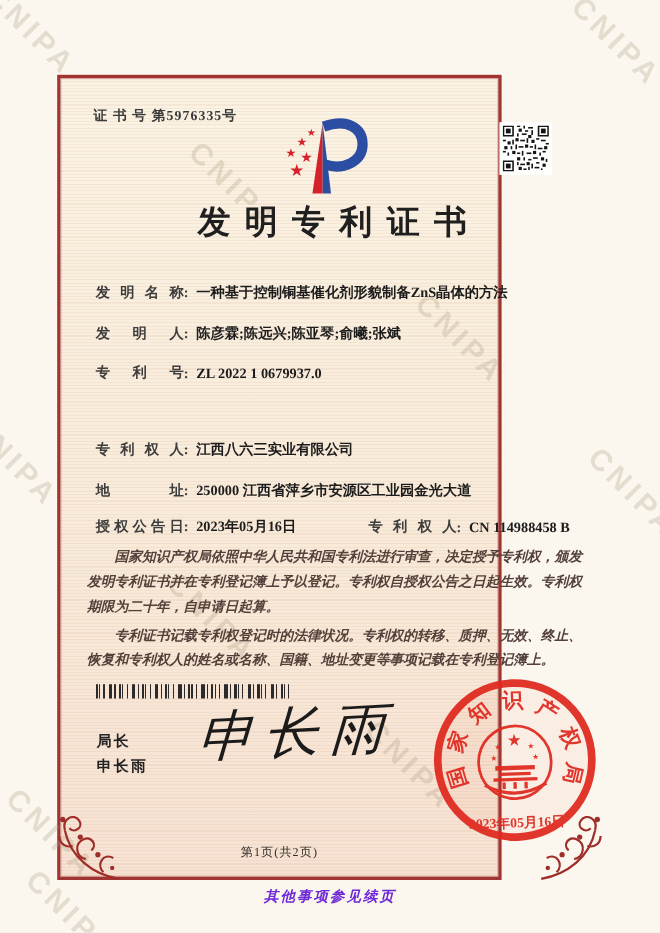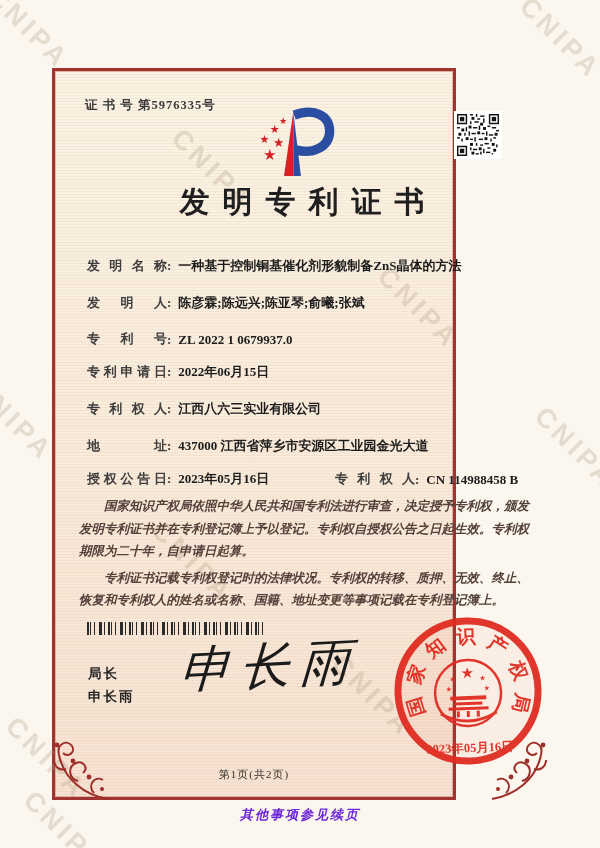--- a/index.html
+++ b/index.html
@@ -178,28 +178,25 @@
 
     <div class="row" style="top:186px">
       <span class="flabel">发明名称</span><span class="colon">:</span><span class="fvalue">一种基于控制铜基催化剂形貌制备ZnS晶体的方法</span>
     </div>
     <div class="row" style="top:223px">
       <span class="flabel">发明人</span><span class="colon">:</span><span class="fvalue">陈彦霖;陈远兴;陈亚琴;俞曦;张斌</span>
     </div>
     <div class="row" style="top:259px">
       <span class="flabel">专利号</span><span class="colon">:</span><span class="fvalue">ZL 2022 1 0679937.0</span>
     </div>
-    <div class="row" style="top:292px">
-      <span class="flabel">专利申请日</span><span class="colon">:</span><span class="fvalue">2022年06月15日</span>
-    </div>
     <div class="row" style="top:329px">
       <span class="flabel">专利权人</span><span class="colon">:</span><span class="fvalue">江西八六三实业有限公司</span>
     </div>
     <div class="row" style="top:366px">
-      <span class="flabel">地址</span><span class="colon">:</span><span class="fvalue">437000 江西省萍乡市安源区工业园金光大道</span>
+      <span class="flabel">地址</span><span class="colon">:</span><span class="fvalue">250000 江西省萍乡市安源区工业园金光大道</span>
     </div>
     <div class="row" style="top:399px">
       <span class="flabel">授权公告日</span><span class="colon">:</span><span class="fvalue">2023年05月16日</span>
       <span class="pair2">
         <span class="flabel">专利权人</span><span class="colon">:</span><span class="fvalue">CN 114988458 B</span>
       </span>
     </div>
 
     <div class="paras">
       <p>国家知识产权局依照中华人民共和国专利法进行审查，决定授予专利权，颁发发明专利证书并在专利登记簿上予以登记。专利权自授权公告之日起生效。专利权期限为二十年，自申请日起算。</p>

